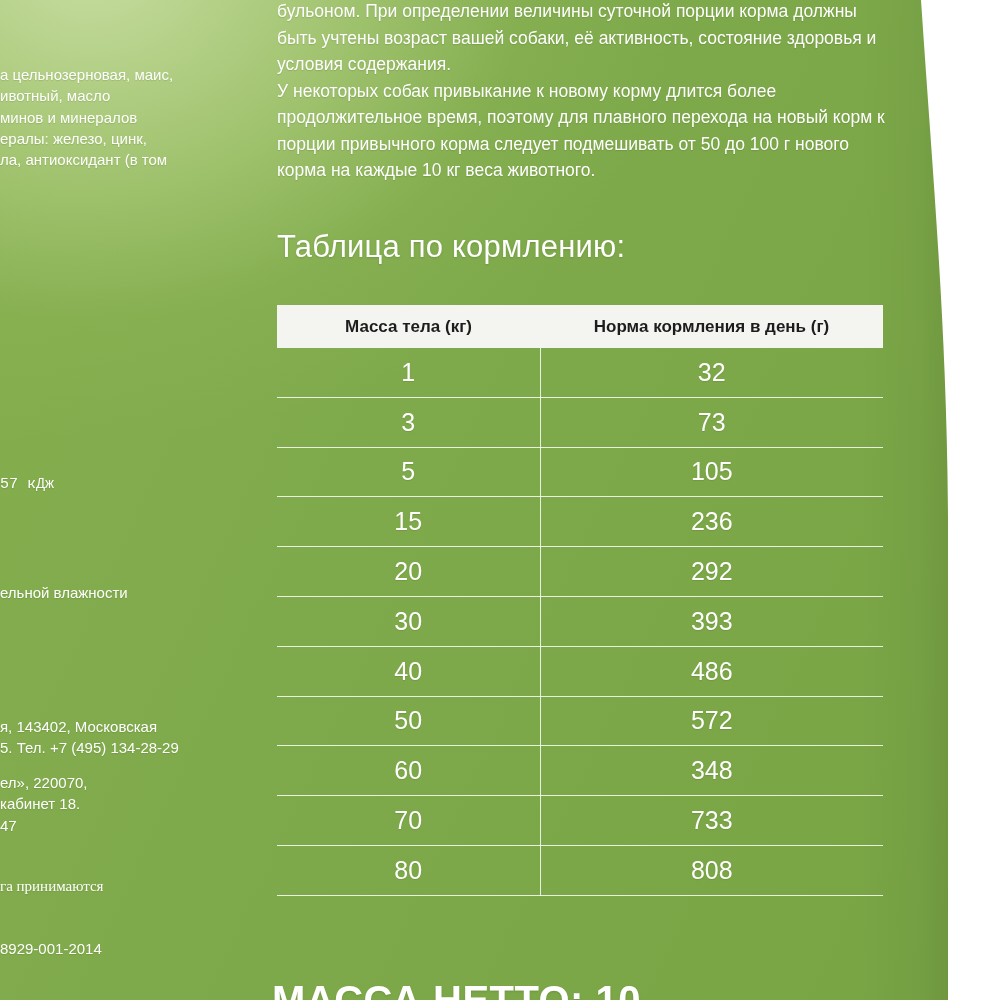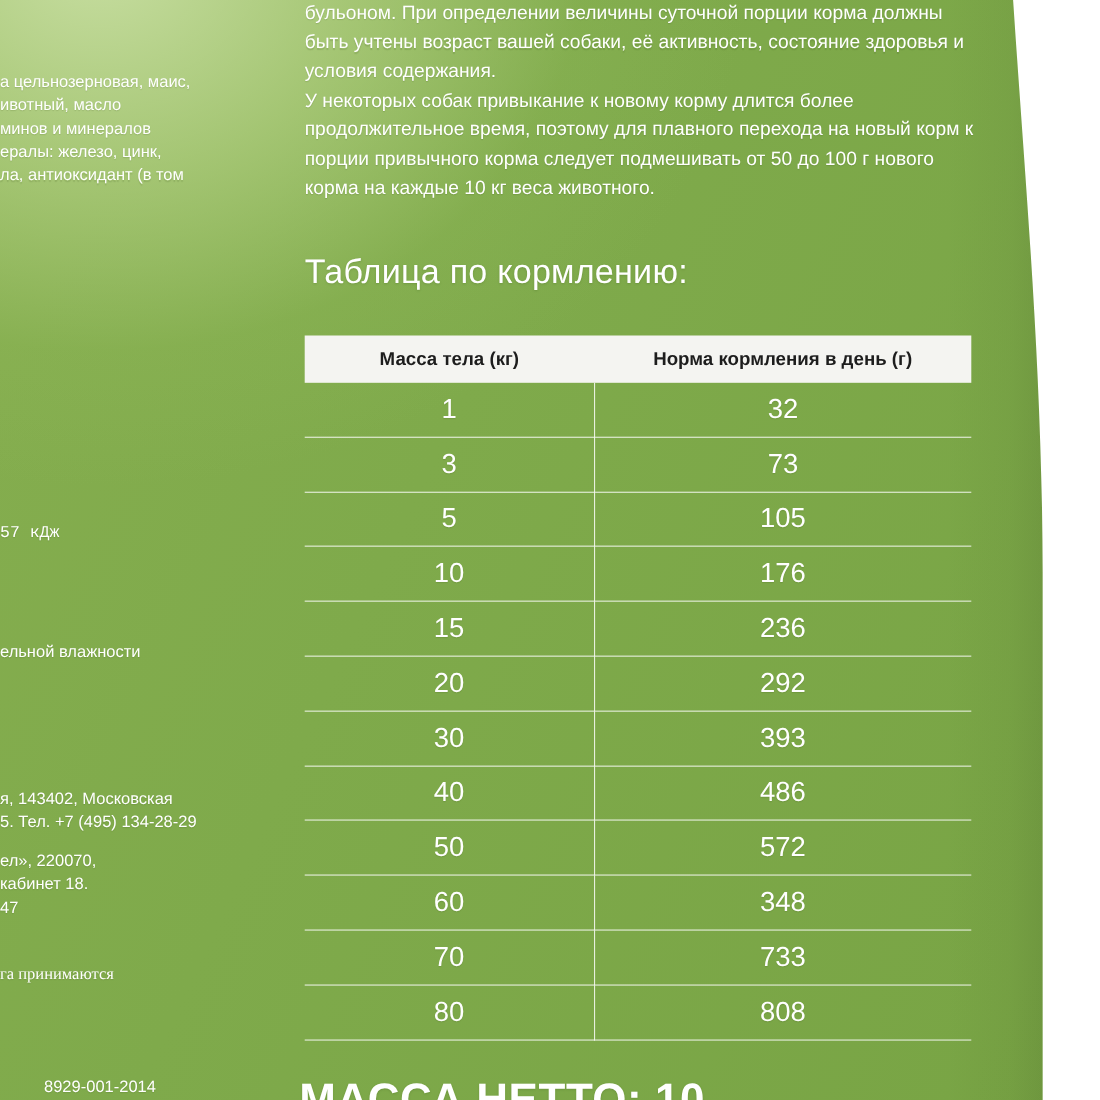--- a/index.html
+++ b/index.html
@@ -60,21 +60,21 @@
     white-space: pre-line;
     text-shadow: 0 1px 1px rgba(60,85,30,0.18);
   }
   #ingredients-text { top: 64px; }
   #energy-text      { top: 474px; font-family: Liberation Mono, monospace; }
   #humidity-text    { top: 582px; }
   #address-text     { top: 652px; }
   #address-text-2   { top: 716px; }
   #belarus-text     { top: 772px; }
   #claims-text      { top: 876px; font-family: Liberation Serif, serif; }
-  #standard-text    { top: 978px; margin-left: 40px; }
+  #standard-text    { top: 938px; }
 
   
   #intro-paragraph {
     position: absolute;
     left: 277px;
     top: -2px;
     width: 610px;
     color: #ffffff;
     font-size: 17.5px;
     line-height: 26.5px;
@@ -196,24 +196,20 @@
         </tr>
         <tr>
           <td>3</td>
           <td>73</td>
         </tr>
         <tr>
           <td>5</td>
           <td>105</td>
         </tr>
         <tr>
-          <td>10</td>
-          <td>176</td>
-        </tr>
-        <tr>
           <td>15</td>
           <td>236</td>
         </tr>
         <tr>
           <td>20</td>
           <td>292</td>
         </tr>
         <tr>
           <td>30</td>
           <td>393</td>

